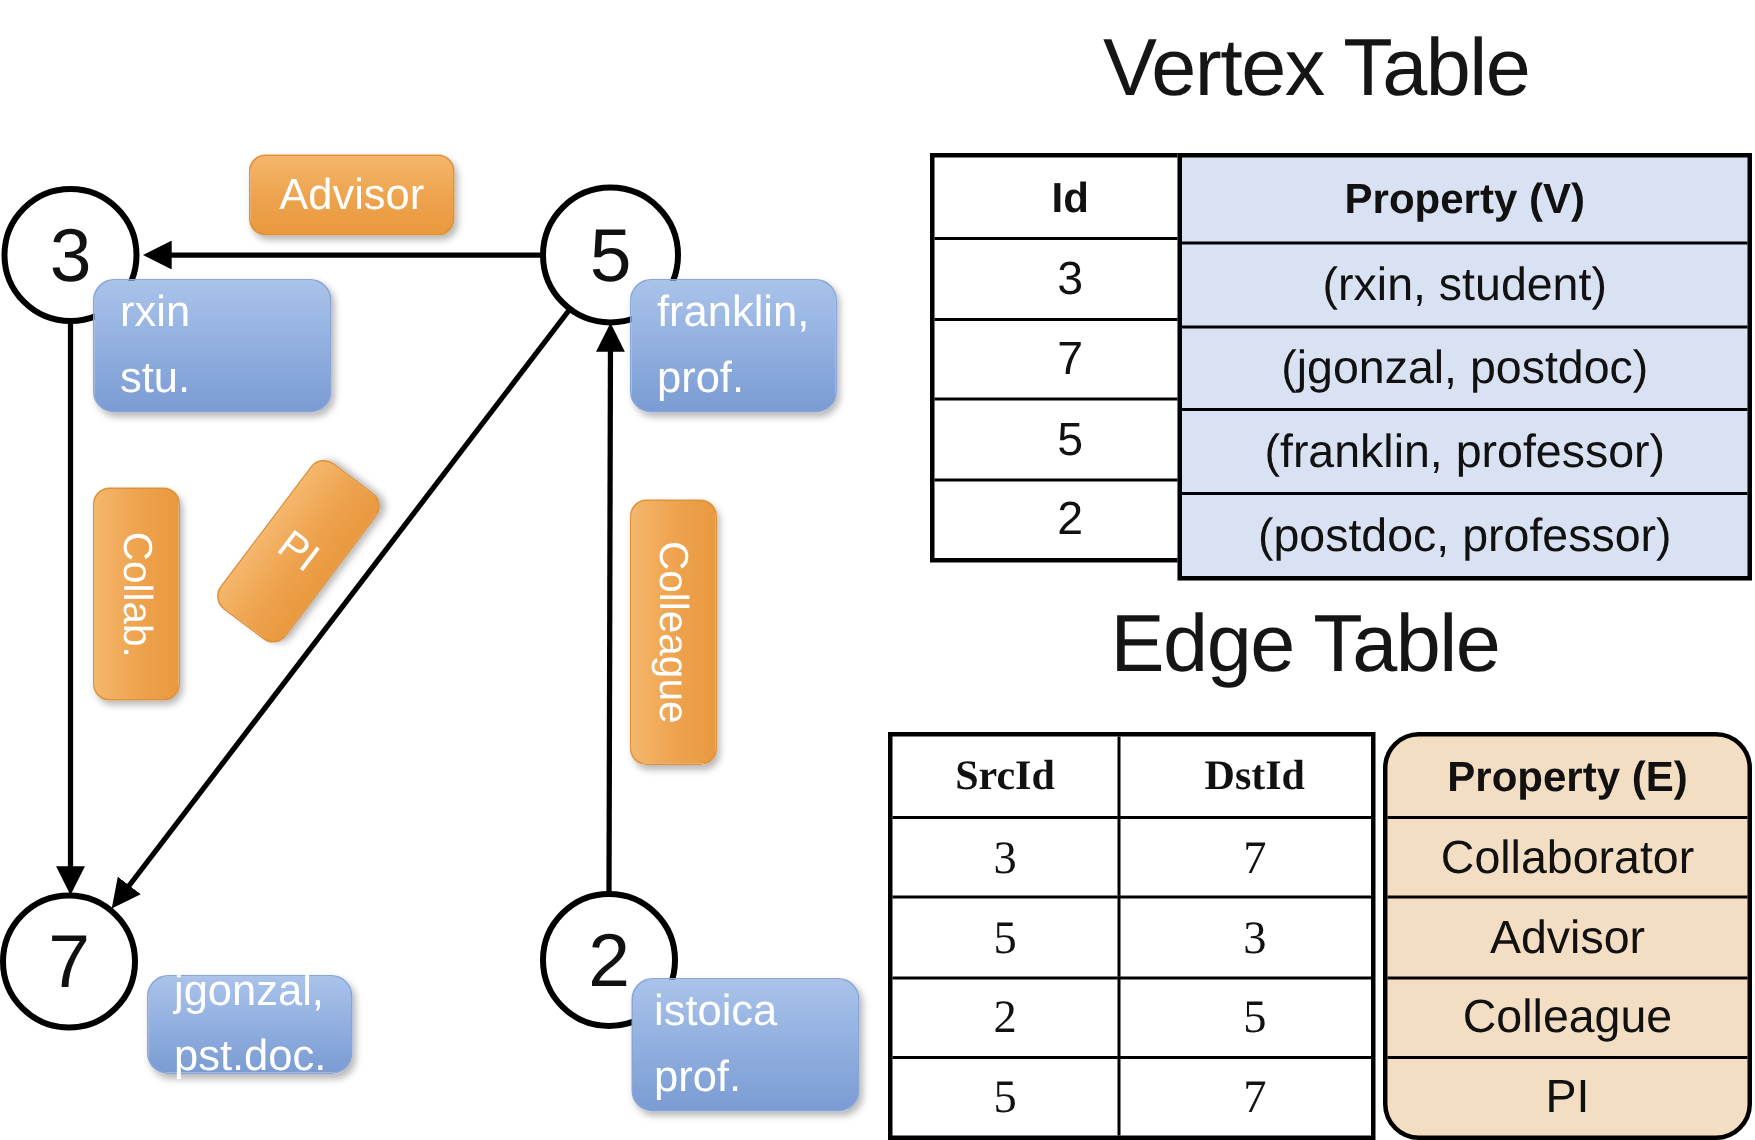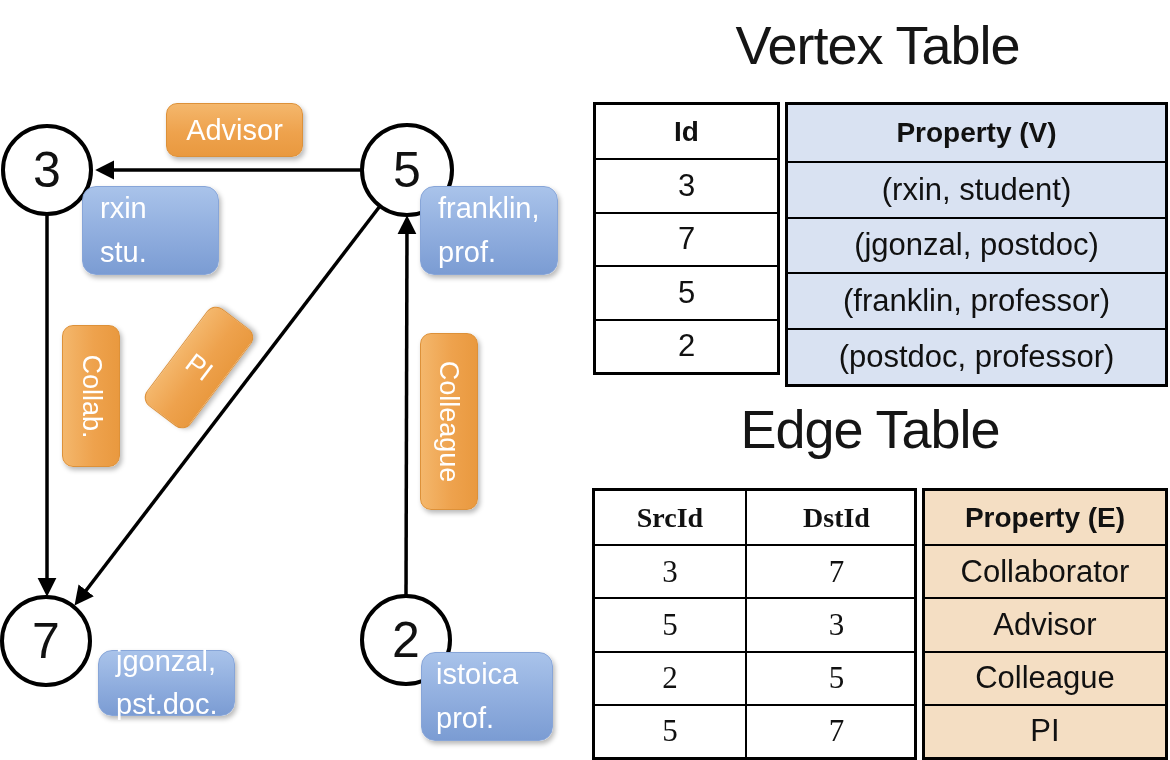--- a/index.html
+++ b/index.html
@@ -31,24 +31,24 @@
 
   
   .vbox {
     position:absolute; border-radius:14px; color:#fff;
     background:linear-gradient(to bottom,#a9c3ea 0%,#8fadde 55%,#7b9cd3 100%);
     border:1px solid #87a5d8;
     box-shadow:2px 3px 5px rgba(0,0,0,0.28);
     display:flex; flex-direction:column; justify-content:center;
     padding-left:17px; font-size:29px; line-height:1.5;
   }
-  #vbox-3 { left:62px;  top:186px; width:137px; height:89px;margin-left:20px; }
+  #vbox-3 { left:62px;  top:186px; width:159px; height:89px; }
   #vbox-5 { left:420px; top:186px; width:138px; height:89px; }
   #vbox-7 { left:62px;  top:650px; width:137px; height:66px;margin-left:36px; }
-  #vbox-2 { left:421px; top:652px; width:132px; height:89px;padding-left:14px; }
+  #vbox-2 { left:421px; top:652px; width:152px; height:89px;padding-left:14px; }
 
   
   .ebox {
     position:absolute; border-radius:11px; color:#fff;
     border:1px solid #dd9139;
     box-shadow:2px 3px 5px rgba(0,0,0,0.28);
     display:flex; align-items:center; justify-content:center;
     font-size:29px;
   }
   .grad-v { background:linear-gradient(to bottom,#f4b76c 0%,#eea24d 55%,#e9993f 100%); }
@@ -64,23 +64,23 @@
     position:absolute; display:grid; border:3px solid #000; background:#fff;
   }
   .tbl .cell {
     display:flex; align-items:center; justify-content:center;
     font-size:31px; color:#111; overflow:hidden; white-space:nowrap;
   }
   .tbl .hdr { font-weight:bold; font-size:28px; }
   .tbl .bt  { border-top:2px solid #000; }
   .tbl .bl  { border-left:2px solid #000;padding-left:12px; }
   .bg-blue { background:#d9e2f2; }
-  .bg-tan  { background:#f4dec3; }
+  .bg-tan  { background:#f4dec3;border-radius:24px; }
 
-  #vt-left  { left:593px; top:102px; width:187px; height:273px; grid-template-rows:repeat(5,1fr); }
+  #vt-left  { left:620px; top:102px; width:187px; height:273px; grid-template-rows:repeat(5,1fr); }
   #vt-right { left:785px; top:102px; width:383px; height:285px; grid-template-rows:repeat(5,1fr); }
   #et-left  { left:592px; top:488px; width:325px; height:272px;
               grid-template-columns:150px 1fr; grid-template-rows:repeat(5,1fr);font-family:Liberation Serif, serif; }
   #et-right { left:922px; top:488px; width:246px; height:272px; grid-template-rows:repeat(5,1fr); }
 </style>
 </head>
 <body>
 
 <div class="stage">
 

